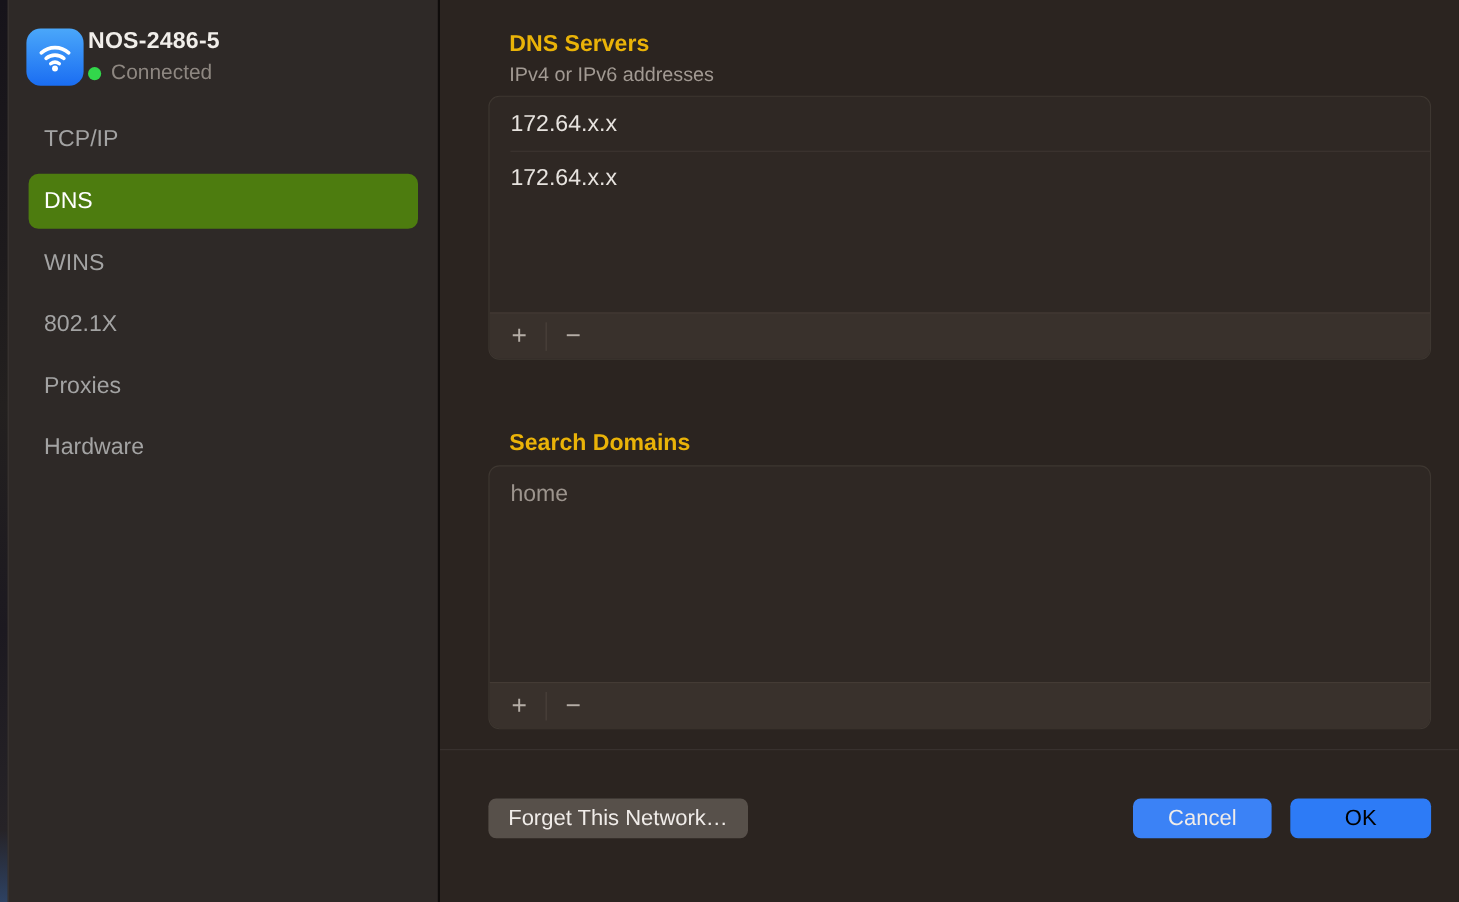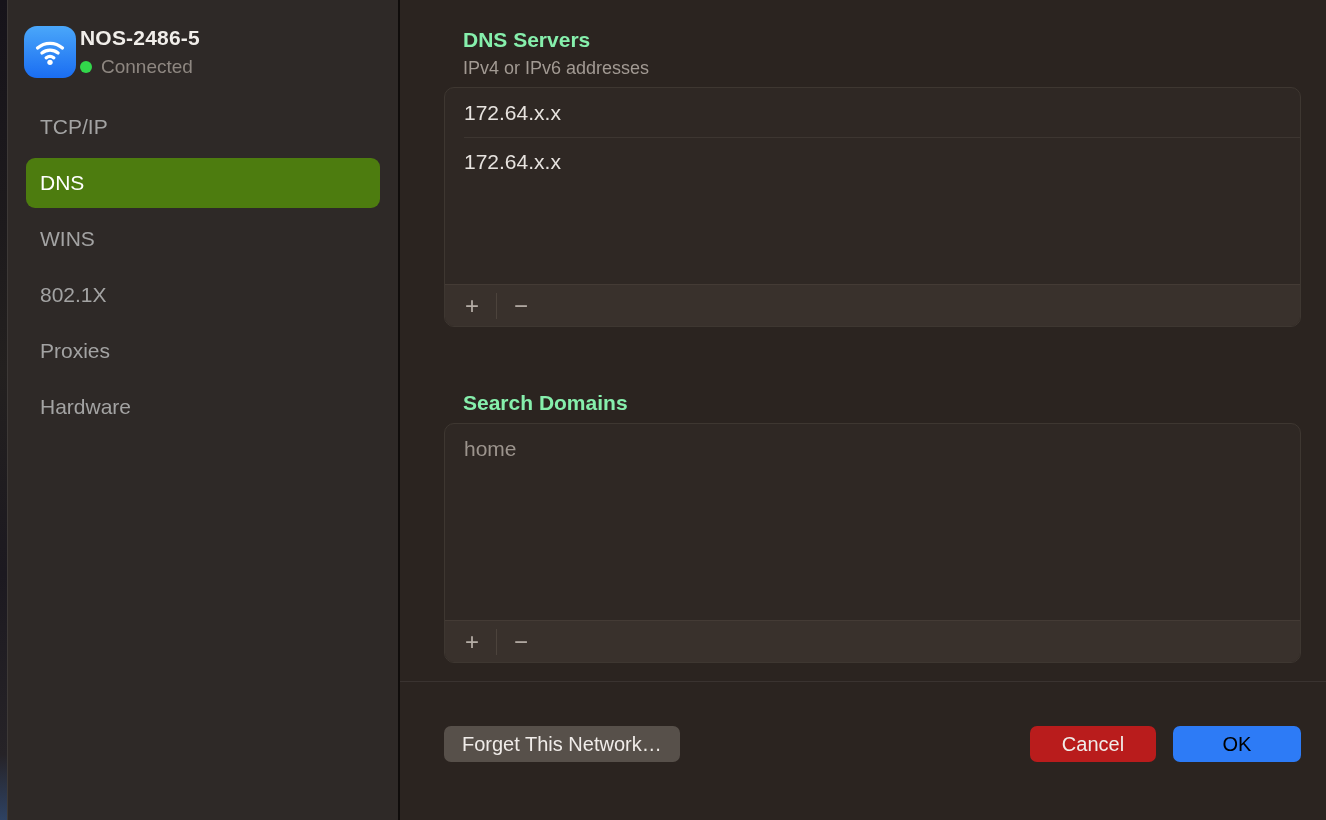--- a/index.html
+++ b/index.html
@@ -42,21 +42,21 @@
     height:50px; margin-bottom:6px; border-radius:9px;
     display:flex; align-items:center; padding-left:14px;
     font-size:21px; color:#a3a3a3; cursor:default;
   }
   .nav-item.selected { background:#4d7c0f; color:#ffffff; }
 
   
   .main { flex:1 1 auto; background:#2b2420; }
   .content { padding:28px 25px 0 44px; }
 
-  .section-title { font-size:21px; font-weight:700; color:#86efac; margin-left:19px; }
+  .section-title { font-size:21px; font-weight:700; color:#eab308; margin-left:19px; }
   .section-sub { font-size:18px; color:#a29a93; margin:6px 0 0 19px; }
   .section-gap { margin-top:64px; }
 
   .listbox {
     margin-top:8px;
     background:#2f2824;
     border:1px solid #3e3731;
     border-radius:10px;
     overflow:hidden;
   }
@@ -87,21 +87,21 @@
   .footer-row { display:flex; align-items:center; padding:44px 25px 0 44px; }
   .btn {
     height:36px; border-radius:7px; border:none;
     font-family:"Liberation Sans", sans-serif;
     font-size:20px; color:#f0ece9;
     display:flex; align-items:center; justify-content:center;
     padding:0 18px; cursor:default;
   }
   .btn-forget { background:#57504a; }
   .spacer { flex:1; }
-  .btn-cancel { background:#b91c1c; min-width:126px; margin-right:17px; }
+  .btn-cancel { background:#3b82f6; min-width:126px; margin-right:17px; }
   .btn-ok { background:#2d7bf6; min-width:128px; color:#000000; }
 </style>
 </head>
 <body>
 
 <div class="edge-strip"></div>
 
 <aside class="sidebar">
   <div class="net-header">
     <div class="wifi-badge">

